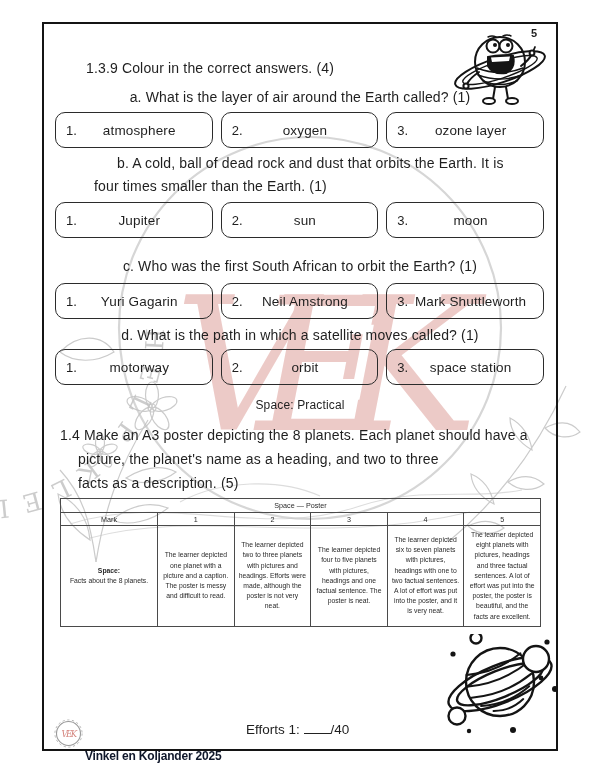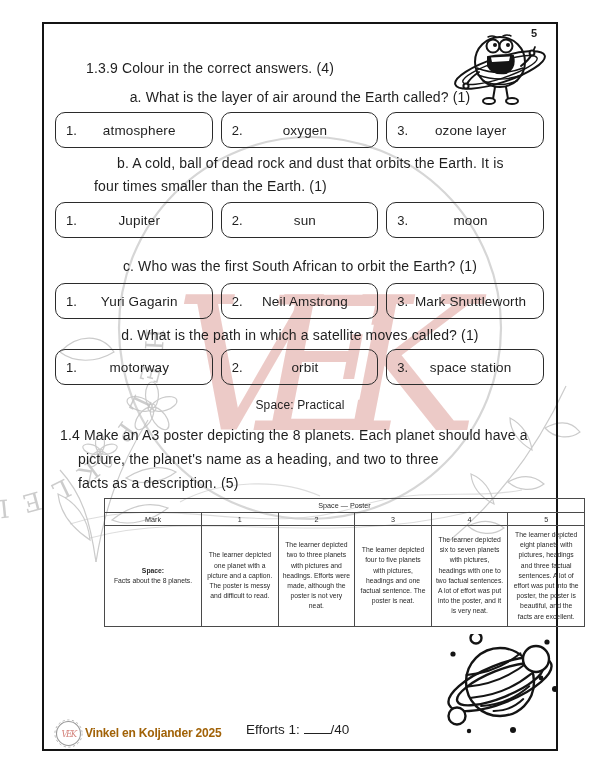--- a/index.html
+++ b/index.html
@@ -36,31 +36,31 @@
     flex:1; height:36px; border:1.7px solid #2b2b2b; border-radius:10px;
     display:flex; align-items:center; padding:0 10px; background:transparent;
   }
   .opt .num { font-size:13px; }
   .opt .label { flex:1; text-align:center; font-size:13.5px; letter-spacing:.15px; }
 
   
   table.rubric {
     position:absolute; left:60px; top:498px; width:481px;
     border-collapse:collapse; table-layout:fixed;
-    font-size:6.8px; color:#2a2a2a; background:transparent;margin-left:44px;
+    font-size:6.8px; color:#2a2a2a; background:transparent;
   }
   table.rubric col.c0 { width:97px; }
   table.rubric td { border:1px solid #4a4a4a; text-align:center; vertical-align:middle; padding:1px 3px; }
   td.r-title { height:14px; font-size:7.2px; }
   tr.r-marks td { height:13px; font-size:7.2px;border-radius:6px; }
   tr.r-body td { padding:4px 4px; line-height:1.5; }
   td.crit .crit-b { font-weight:bold; }
 
   
-  .footer-brand { position:absolute; left:85px; top:726px; font-size:12px; font-weight:bold; letter-spacing:-.2px; color:#a16207; }
+  .footer-brand { position:absolute; left:85px; top:749px; font-size:12px; font-weight:bold; letter-spacing:-.2px; color:#0f172a; }
   .footer-score { position:absolute; left:246px; top:721px; font-size:13.5px; }
   .score-blank { display:inline-block; width:27px; border-bottom:1.6px solid #222; height:13px; vertical-align:baseline; overflow:hidden; color:transparent; }
 </style>
 </head>
 <body>
 
 <div class="sheet">
 
   <svg class="wm-layer" width="600" height="776" viewBox="0 0 600 776">
 

